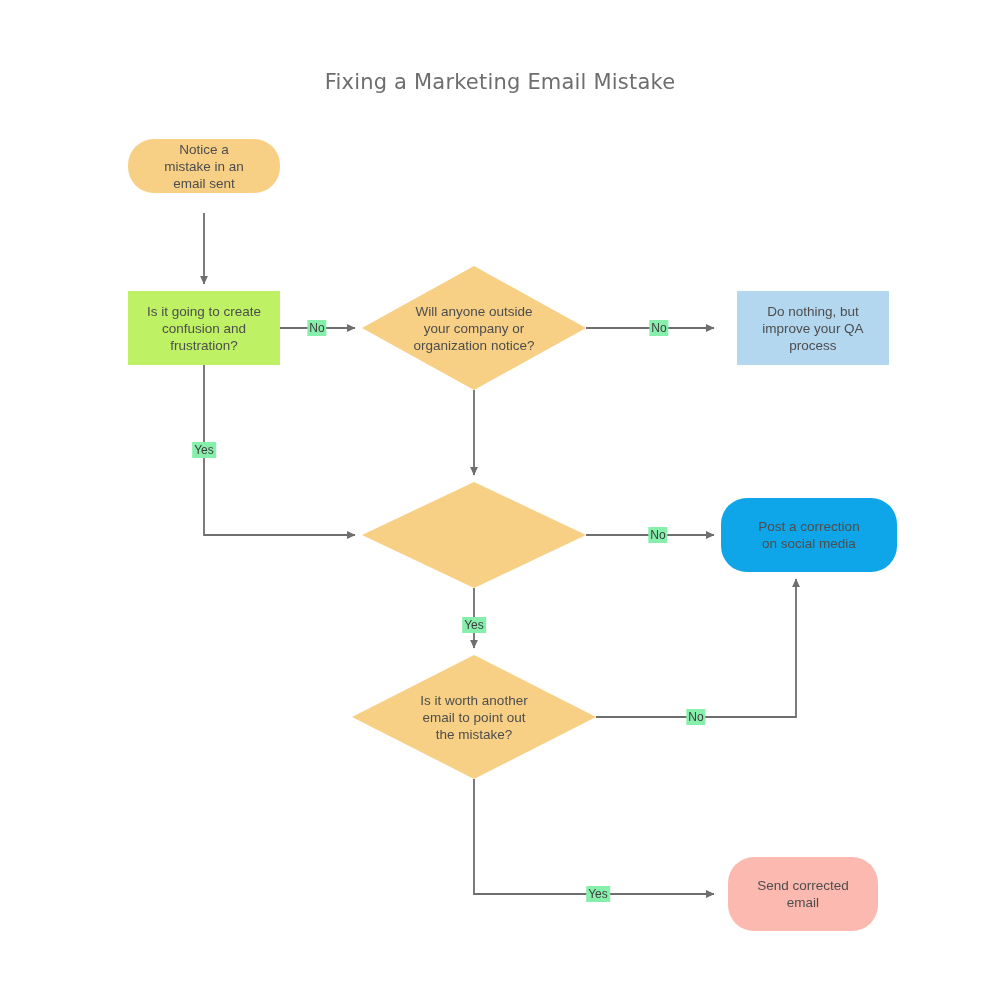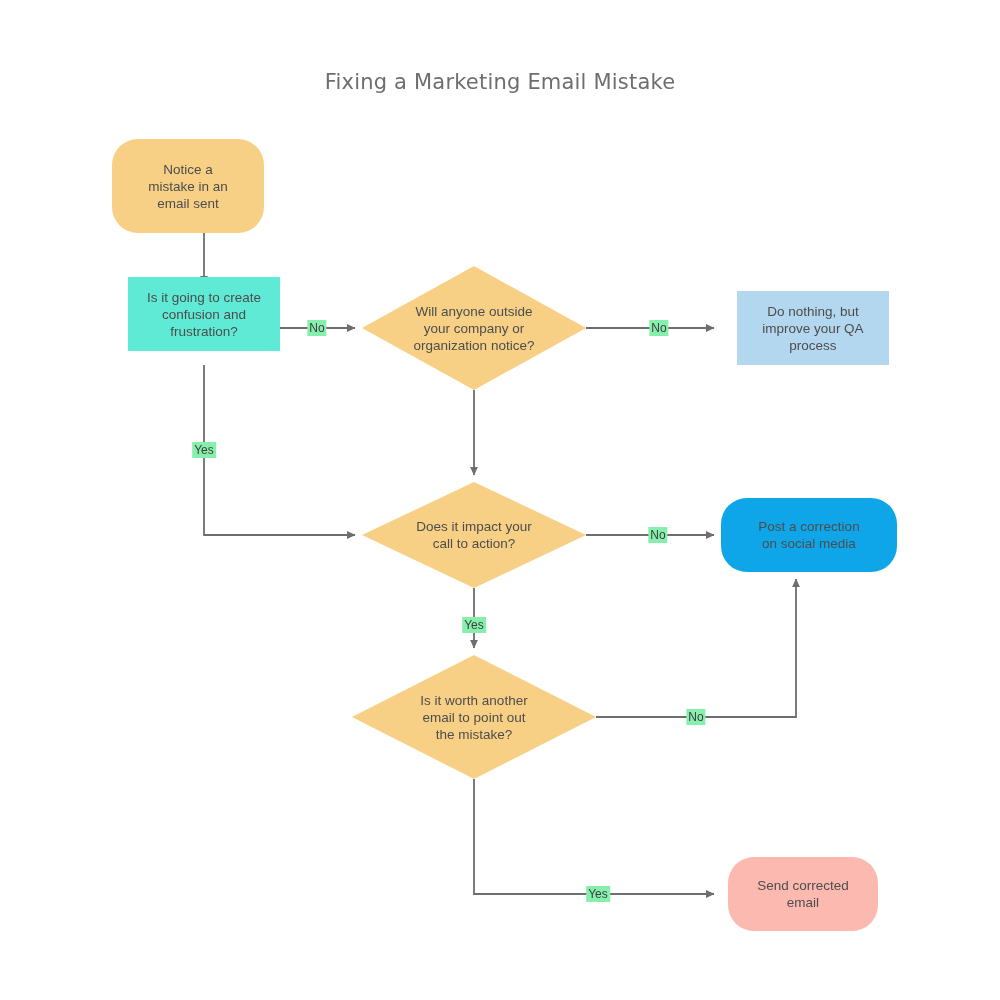--- a/index.html
+++ b/index.html
@@ -105,26 +105,26 @@
         <path d="M 204 365 L 204 535 L 355 535" fill="none" stroke="#6e6e6e" stroke-width="1.8" marker-end="url(#arrow)"></path>
         <path d="M 474 390 L 474 475" fill="none" stroke="#6e6e6e" stroke-width="1.8" marker-end="url(#arrow)"></path>
         <path d="M 586 535 L 714 535" fill="none" stroke="#6e6e6e" stroke-width="1.8" marker-end="url(#arrow)"></path>
         <path d="M 474 588 L 474 648" fill="none" stroke="#6e6e6e" stroke-width="1.8" marker-end="url(#arrow)"></path>
         <path d="M 596 717 L 796 717 L 796 579" fill="none" stroke="#6e6e6e" stroke-width="1.8" marker-end="url(#arrow)"></path>
         <path d="M 474 779 L 474 894 L 714 894" fill="none" stroke="#6e6e6e" stroke-width="1.8" marker-end="url(#arrow)"></path>
       </g>
   </svg>
 
   <div id="nodes-layer">
-      <div class="node shape-stadium" style="left: 112px; top: 139px; width: 152px; height: 94px; background: rgb(247, 208, 134);">
+      <div class="node shape-stadium" style="left: 128px; top: 139px; width: 152px; height: 54px; background: rgb(247, 208, 134);">
         <div class="label" style="white-space: pre-line;">Notice a
 mistake in an
 email sent</div>
       </div>
-      <div class="node shape-rect" style="left: 128px; top: 277px; width: 152px; height: 74px; background: #5eead4;">
+      <div class="node shape-rect" style="left: 128px; top: 291px; width: 152px; height: 74px; background: #bef264;">
         <div class="label" style="white-space: pre-line;">Is it going to create
 confusion and
 frustration?</div>
       </div>
       <div class="node shape-diamond" style="left: 362px; top: 266px; width: 224px; height: 124px;">
         <svg class="diamond-bg" viewBox="0 0 224 124" preserveAspectRatio="none">
           <polygon points="112,0 224,62 112,124 0,62" fill="#F7D086"></polygon>
         </svg>
         <div class="label" style="white-space: pre-line;">Will anyone outside
 your company or
@@ -132,22 +132,20 @@
       </div>
       <div class="node shape-rect" style="left: 721px; top: 291px; width: 152px; height: 74px; background: rgb(179, 215, 238); margin-left: 16px;">
         <div class="label" style="white-space: pre-line;">Do nothing, but
 improve your QA
 process</div>
       </div>
       <div class="node shape-diamond" style="left: 362px; top: 482px; width: 224px; height: 106px;">
         <svg class="diamond-bg" viewBox="0 0 224 106" preserveAspectRatio="none">
           <polygon points="112,0 224,53 112,106 0,53" fill="#F7D086"></polygon>
         </svg>
-        <div class="label" style="white-space: pre-line;">Does it impact your
-call to action?</div>
       </div>
       <div class="node shape-stadium" style="left: 721px; top: 498px; width: 176px; height: 74px; background: #0ea5e9;">
         <div class="label" style="white-space: pre-line;">Post a correction
 on social media</div>
       </div>
       <div class="node shape-diamond" style="left: 352px; top: 655px; width: 244px; height: 124px;">
         <svg class="diamond-bg" viewBox="0 0 244 124" preserveAspectRatio="none">
           <polygon points="122,0 244,62 122,124 0,62" fill="#F7D086"></polygon>
         </svg>
         <div class="label" style="white-space: pre-line;">Is it worth another

